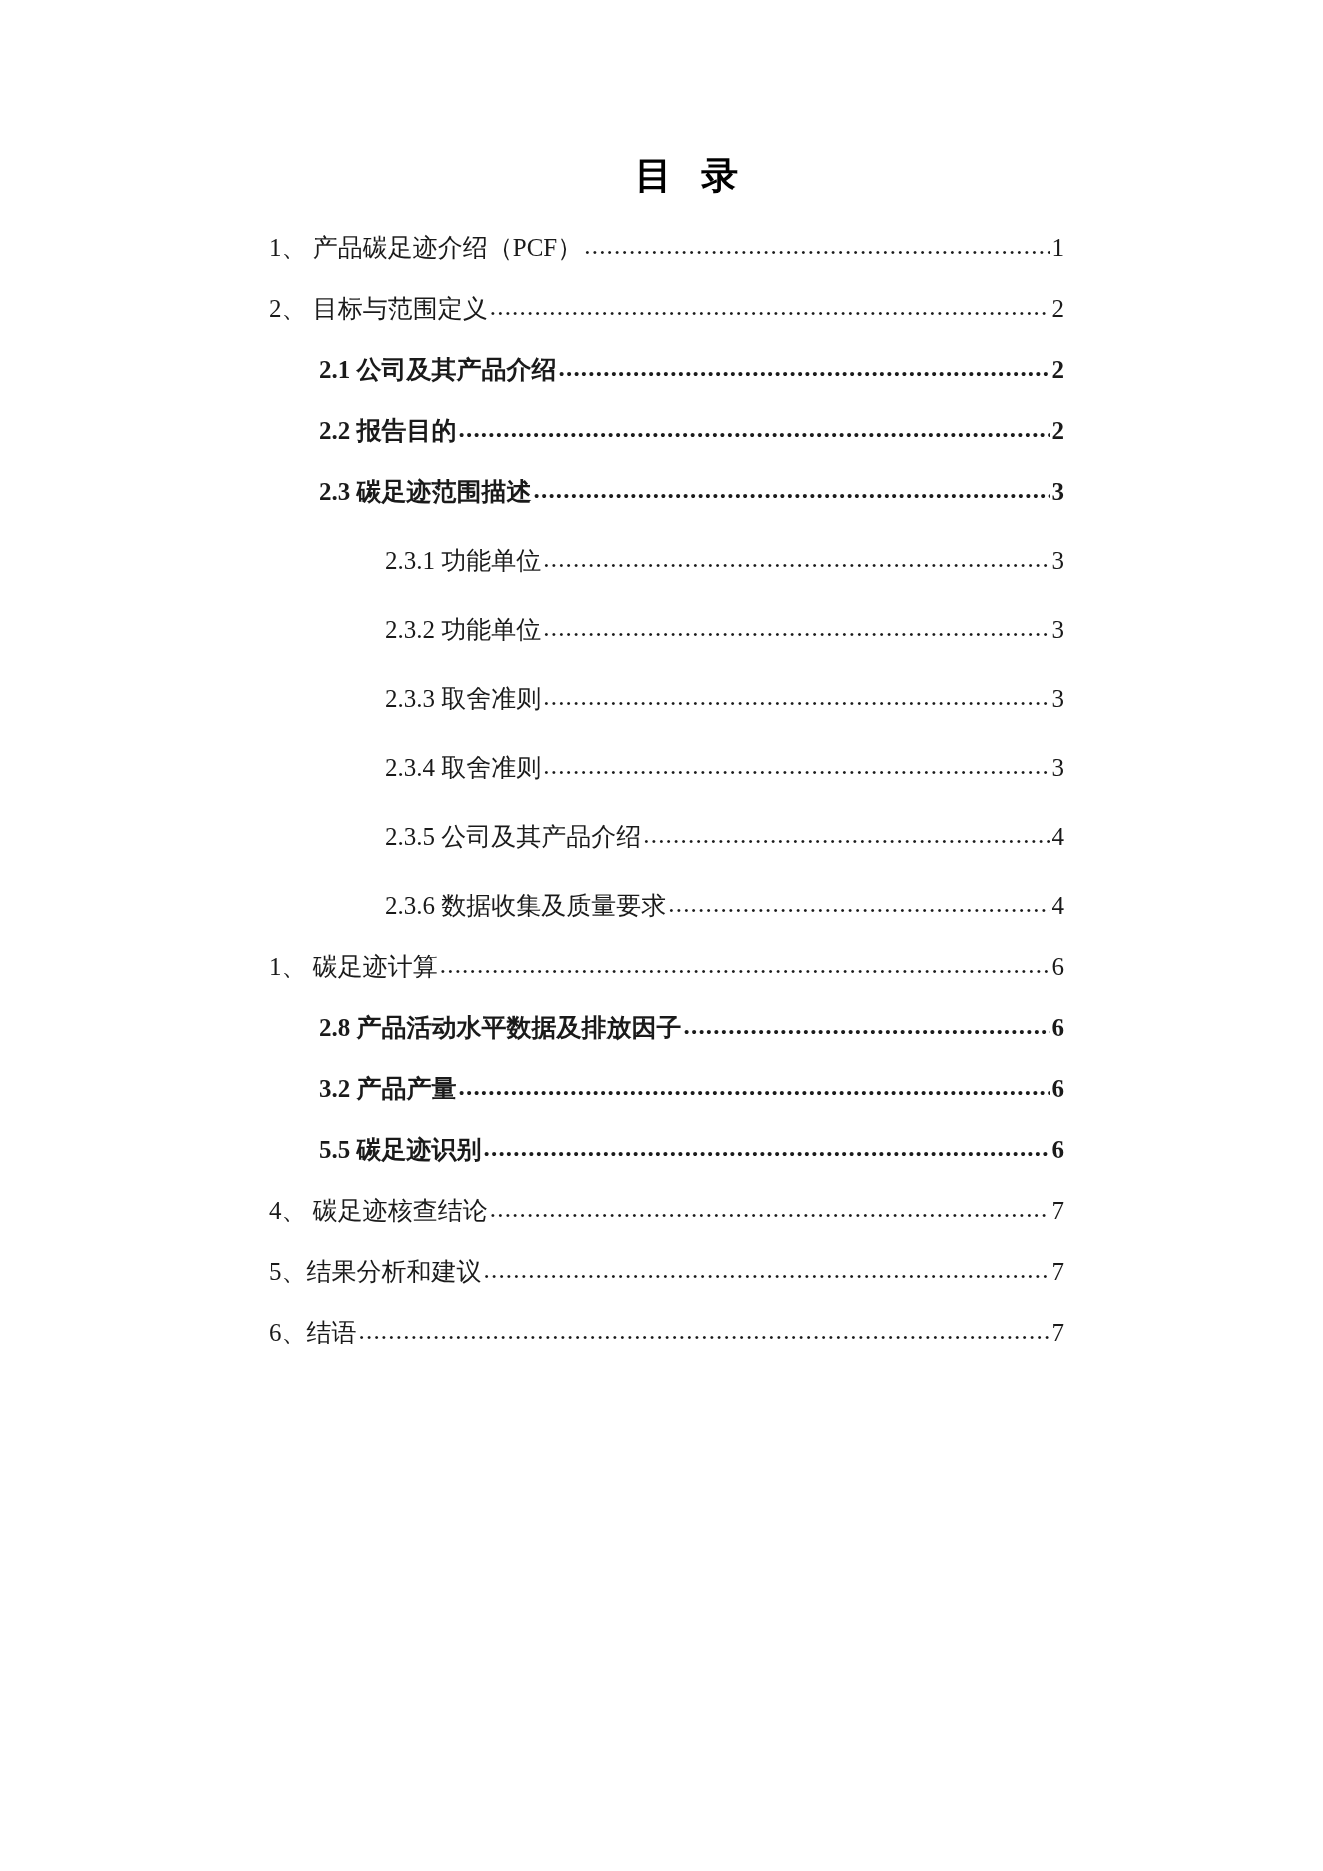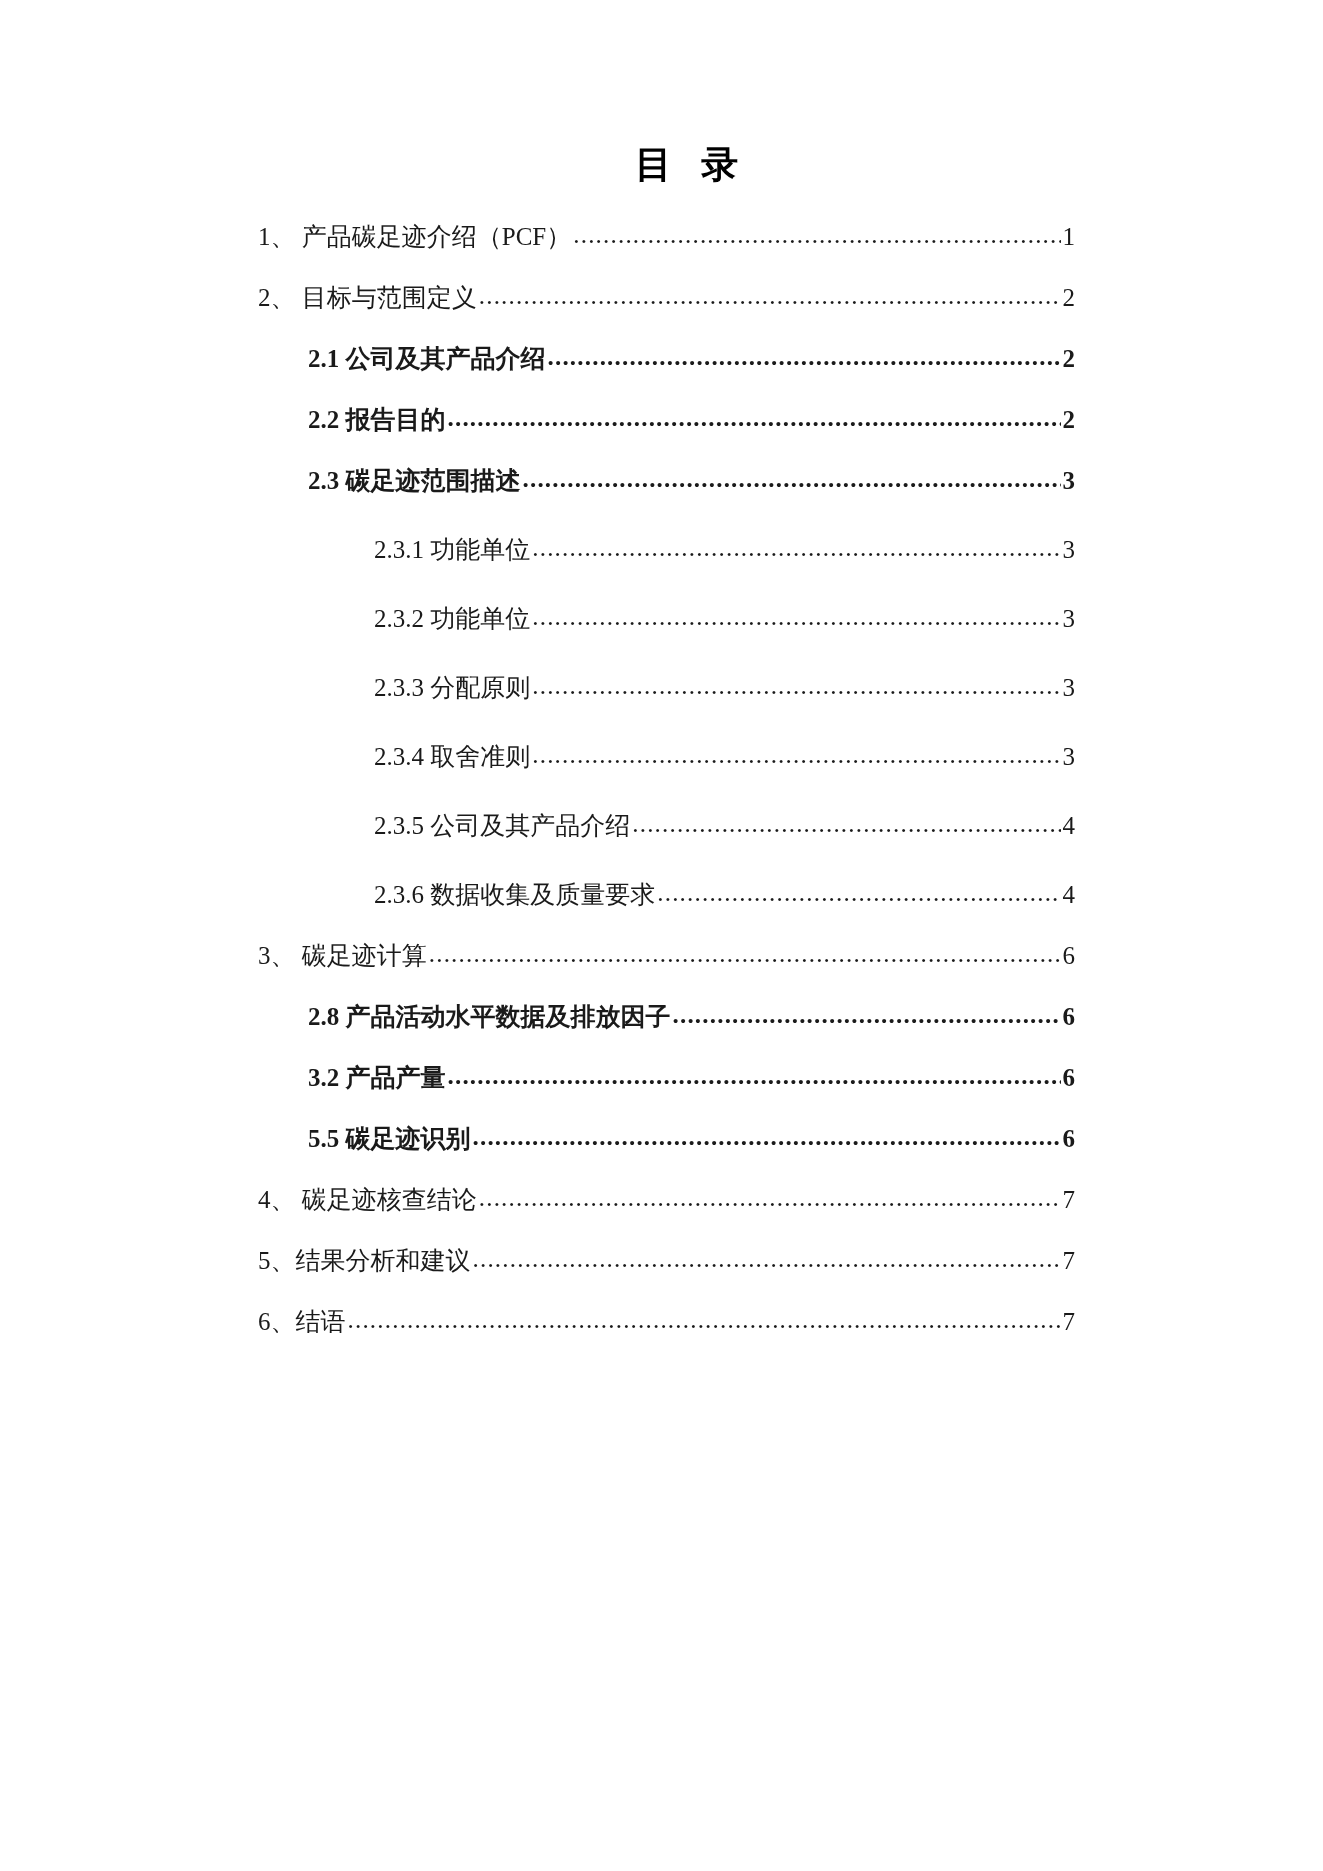--- a/index.html
+++ b/index.html
@@ -12,21 +12,21 @@
     background: #ffffff;
     font-family: "Liberation Serif", serif;
     color: #000000;
     overflow: hidden;
   }
   .page {
     position: relative;
     width: 1323px;
     height: 1547px;
     box-sizing: border-box;
-    padding: 0;
+    padding: 11px;
   }
   .toc-title {
     text-align: center;
     font-size: 37px;
     font-weight: bold;
     letter-spacing: 10px;
     margin: 0;
     padding-top: 140px;
     padding-left: 60px;
     font-family: "Liberation Serif", serif;
@@ -128,21 +128,21 @@
       <span class="pagenum">3</span>
     </li>
 
     <li class="toc-entry lvl3">
       <span class="label">2.3.2 功能单位</span>
       <span class="dots">..........................................................................................................................................................</span>
       <span class="pagenum">3</span>
     </li>
 
     <li class="toc-entry lvl3">
-      <span class="label">2.3.3  分配原则</span>
+      <span class="label">2.3.3  取舍准则</span>
       <span class="dots">..........................................................................................................................................................</span>
       <span class="pagenum">3</span>
     </li>
 
     <li class="toc-entry lvl3">
       <span class="label">2.3.4  取舍准则</span>
       <span class="dots">..........................................................................................................................................................</span>
       <span class="pagenum">3</span>
     </li>
 
@@ -152,21 +152,21 @@
       <span class="pagenum">4</span>
     </li>
 
     <li class="toc-entry lvl3">
       <span class="label">2.3.6  数据收集及质量要求</span>
       <span class="dots">..........................................................................................................................................................</span>
       <span class="pagenum">4</span>
     </li>
 
     <li class="toc-entry lvl1">
-      <span class="label">3、   碳足迹计算</span>
+      <span class="label">1、   碳足迹计算</span>
       <span class="dots">..........................................................................................................................................................</span>
       <span class="pagenum">6</span>
     </li>
 
     <li class="toc-entry lvl2">
       <span class="label">2.8  产品活动水平数据及排放因子</span>
       <span class="dots">..........................................................................................................................................................</span>
       <span class="pagenum">6</span>
     </li>
 

